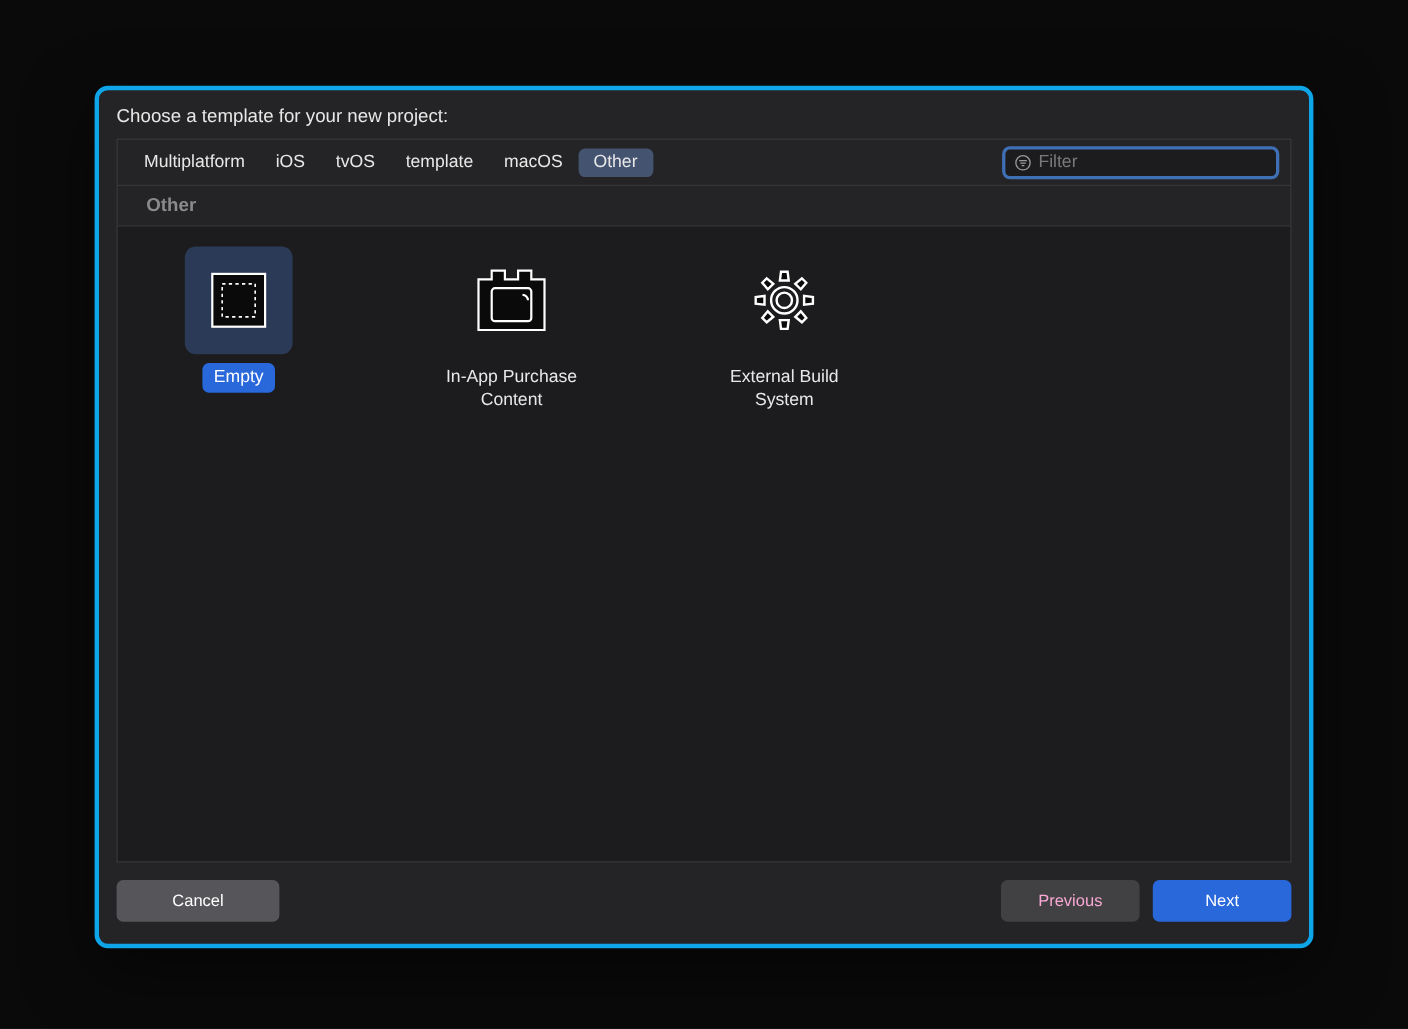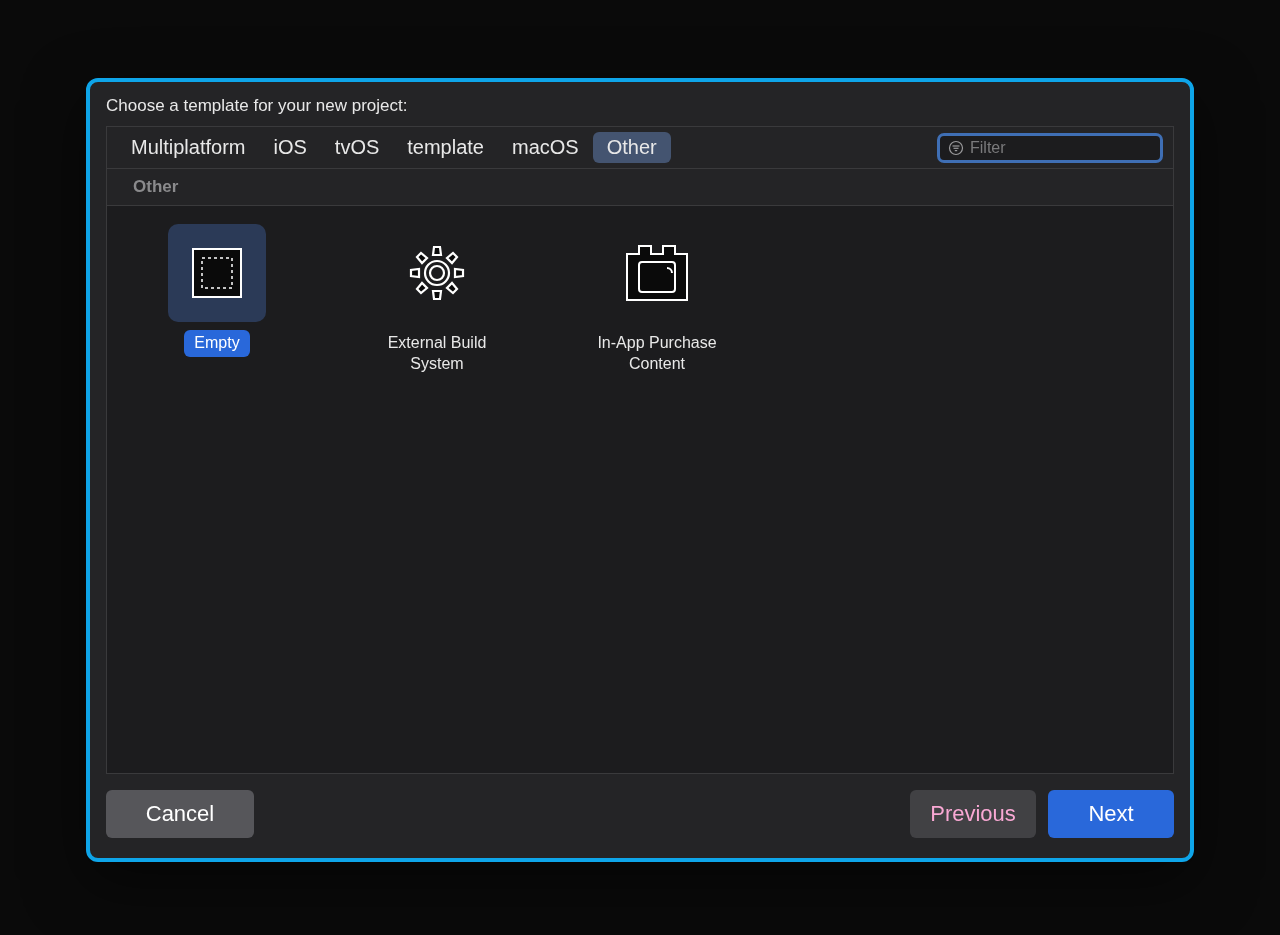--- a/index.html
+++ b/index.html
@@ -48,36 +48,36 @@
       border-bottom: 1px solid #3a3a3c;
       padding: 0 10px;
     }
     .tabs {
       display: flex;
       align-items: center;
       gap: 0;
     }
     .tab {
       color: #e8e8e8;
-      font-size: 20px;
+      font-size: 16px;
       padding: 4px 14px;
       border-radius: 6px;
       cursor: pointer;
       white-space: nowrap;
     }
     .tab.active {
       background: #445470;
     }
     .filter-wrap {
       margin-left: auto;
       display: flex;
       align-items: center;
     }
     .filter {
-      width: 226px;
+      width: 252px;
       height: 30px;
       background: #1c1c1e;
       border: 3px solid #3f6fb5;
       border-radius: 7px;
       display: flex;
       align-items: center;
       padding: 0 8px;
       gap: 6px;
     }
     .filter-icon {
@@ -102,21 +102,21 @@
       font-size: 17px;
       font-weight: 600;
       padding: 8px 26px;
       border-bottom: 1px solid #3a3a3c;
     }
     .templates-area {
       flex: 1;
       background: #1c1c1e;
       padding: 18px 30px;
       display: flex;
-      gap: 60px;
+      gap: 88px;
       align-items: flex-start;
     }
     .template-item {
       display: flex;
       flex-direction: column;
       align-items: center;
       width: 160px;
       cursor: pointer;
     }
     .template-tile {
@@ -143,23 +143,23 @@
       background: #2968da;
       color: #fff;
     }
     .footer {
       display: flex;
       align-items: center;
       padding: 16px 16px 20px 16px;
       gap: 12px;
     }
     .btn {
-      height: 48px;
+      height: 38px;
       border-radius: 6px;
-      font-size: 22px;
+      font-size: 15px;
       border: none;
       cursor: pointer;
       padding: 0 20px;
       display: flex;
       align-items: center;
       justify-content: center;
     }
     .btn-cancel {
       background: #56565a;
       color: #fff;
@@ -215,20 +215,33 @@
     <div class="templates-area">
 
       <div class="template-item">
         <div class="template-tile selected">
           <svg width="60" height="60" viewBox="0 0 60 60">
             <rect x="6" y="6" width="48" height="48" fill="#0a0a0a" stroke="#ffffff" stroke-width="2"></rect>
             <rect x="15" y="15" width="30" height="30" fill="none" stroke="#ffffff" stroke-width="1.5" stroke-dasharray="3,3"></rect>
           </svg>
         </div>
         <div class="template-label selected">Empty</div>
+      </div>
+
+      <div class="template-item">
+        <div class="template-tile">
+          <svg width="76" height="66" viewBox="0 0 76 66">
+            <g fill="none" stroke="#ffffff" stroke-width="2">
+              <path d="M 8 14 L 8 60 L 68 60 L 68 14 L 56 14 L 56 6 L 44 6 L 44 14 L 32 14 L 32 6 L 20 6 L 20 14 Z" fill="#0a0a0a"></path>
+              <rect x="20" y="22" width="36" height="30" rx="3"></rect>
+              <path d="M 48 28 a 5 5 0 0 1 5 5"></path>
+            </g>
+          </svg>
+        </div>
+        <div class="template-label">In-App Purchase Content</div>
       </div>
 
       <div class="template-item">
         <div class="template-tile">
           <svg width="72" height="72" viewBox="0 0 72 72">
             <g fill="none" stroke="#ffffff" stroke-width="2.2">
               <circle cx="36" cy="36" r="12"></circle>
               <circle cx="36" cy="36" r="7"></circle>
               <g stroke-linecap="round">
                 <path d="M36 10 l3 0 l1 8 l-8 0 l1 -8 z" fill="#0a0a0a"></path>
@@ -239,33 +252,20 @@
                 <path d="M54 18 l-2 -2 l-6 5 l5 5 l5 -6 z" fill="#0a0a0a"></path>
                 <path d="M18 54 l2 2 l6 -5 l-5 -5 l-5 6 z" fill="#0a0a0a"></path>
                 <path d="M54 54 l-2 2 l-6 -5 l5 -5 l5 6 z" fill="#0a0a0a"></path>
               </g>
             </g>
           </svg>
         </div>
         <div class="template-label">External Build System</div>
       </div>
 
-      <div class="template-item">
-        <div class="template-tile">
-          <svg width="76" height="66" viewBox="0 0 76 66">
-            <g fill="none" stroke="#ffffff" stroke-width="2">
-              <path d="M 8 14 L 8 60 L 68 60 L 68 14 L 56 14 L 56 6 L 44 6 L 44 14 L 32 14 L 32 6 L 20 6 L 20 14 Z" fill="#0a0a0a"></path>
-              <rect x="20" y="22" width="36" height="30" rx="3"></rect>
-              <path d="M 48 28 a 5 5 0 0 1 5 5"></path>
-            </g>
-          </svg>
-        </div>
-        <div class="template-label">In-App Purchase Content</div>
-      </div>
-
     </div>
   </div>
 
   <div class="footer">
     <button class="btn btn-cancel">Cancel</button>
     <div class="spacer"></div>
     <button class="btn btn-previous">Previous</button>
     <button class="btn btn-next">Next</button>
   </div>
 </div>

